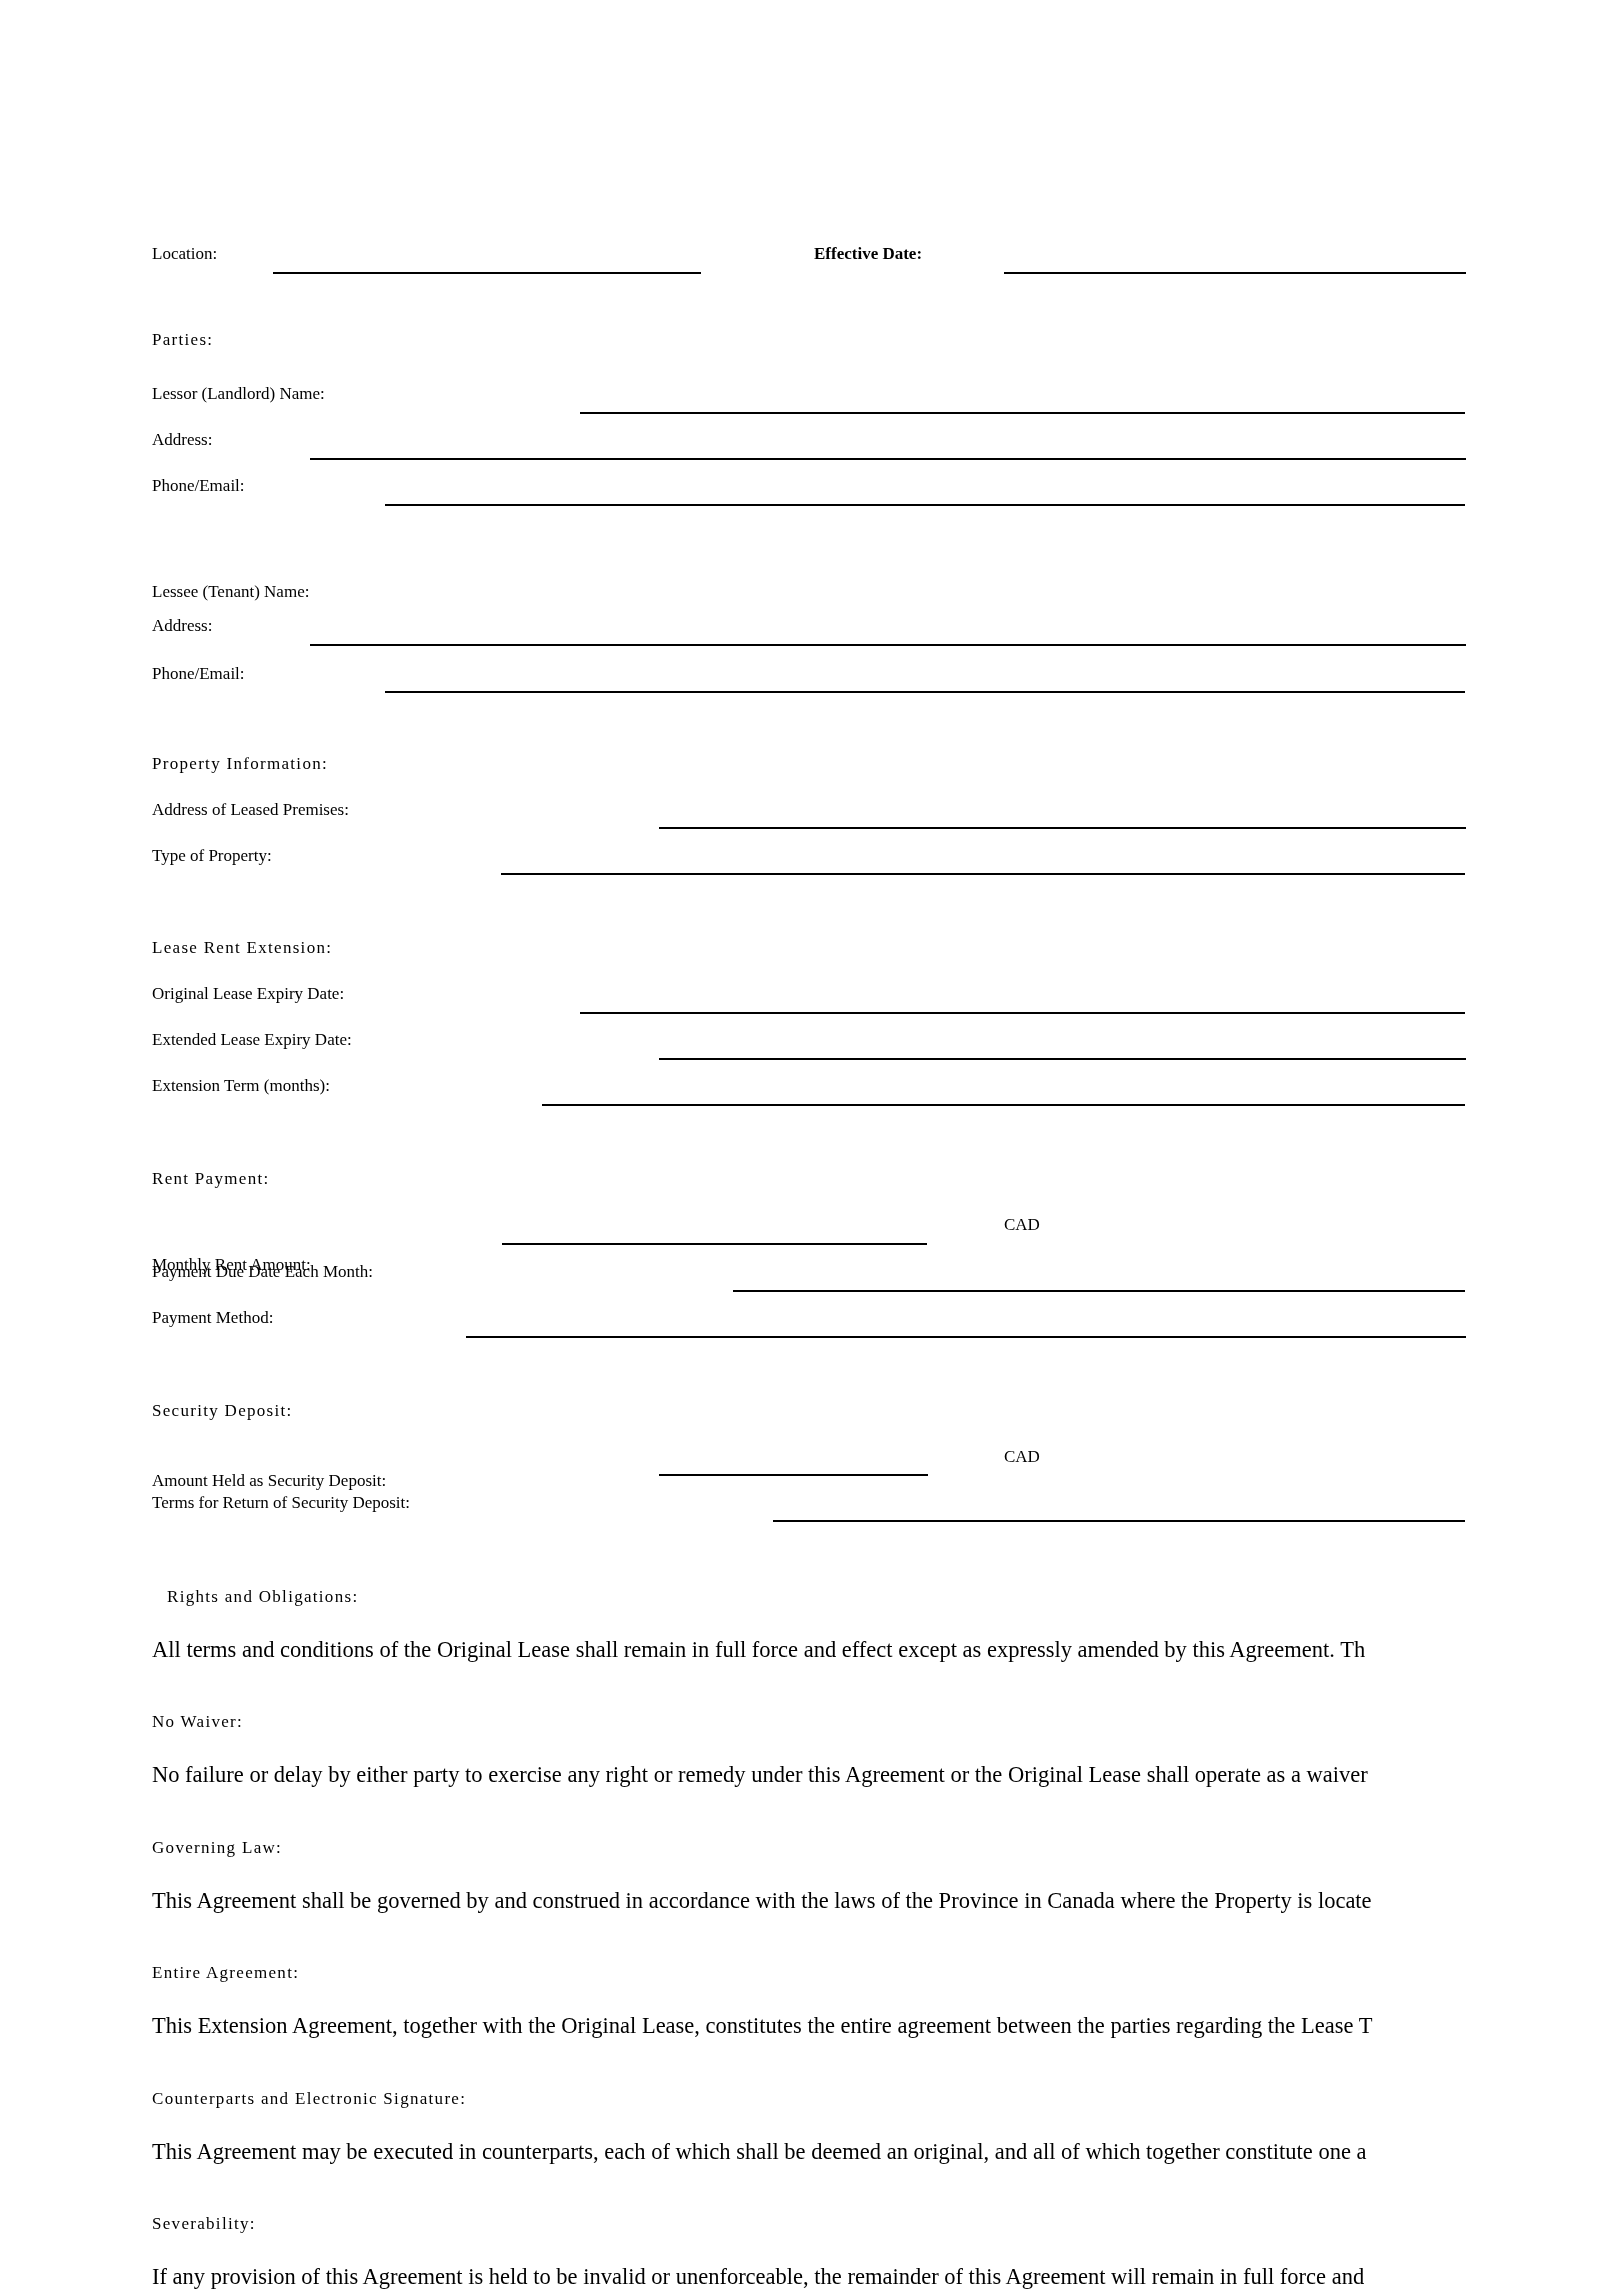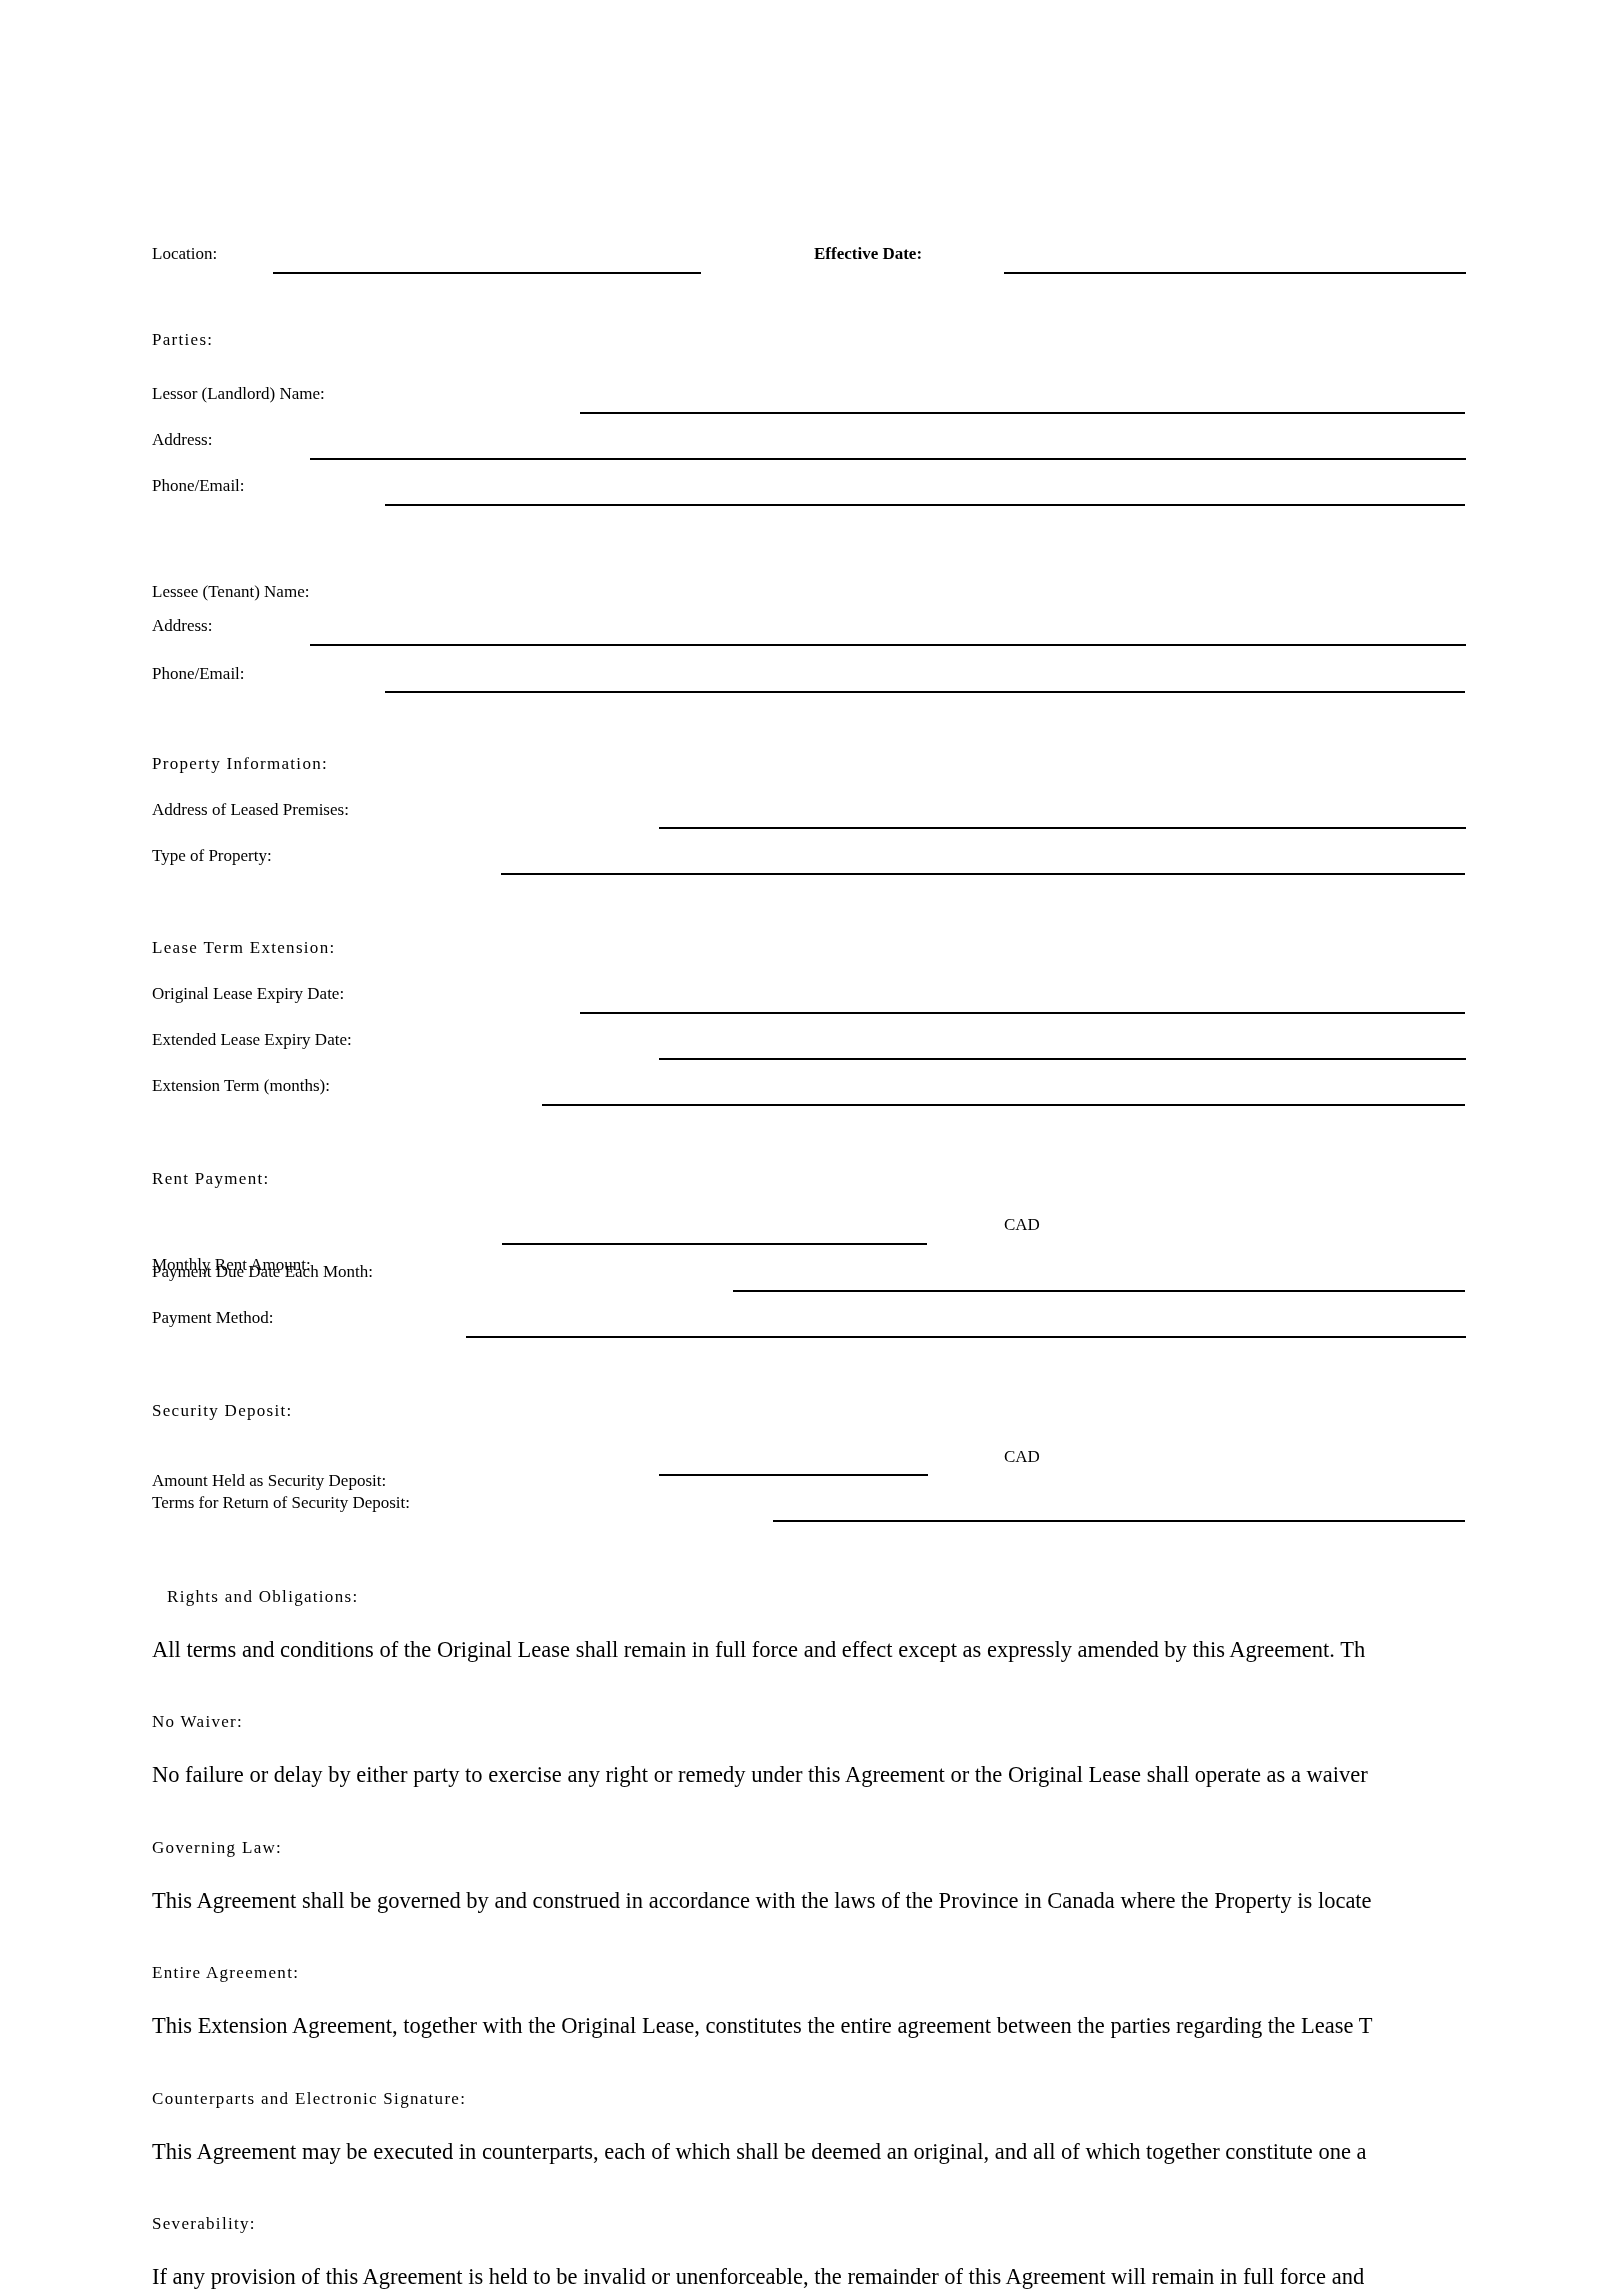--- a/index.html
+++ b/index.html
@@ -94,21 +94,21 @@
   <div class="rule" style="left:385px; top:691px; width:1080px;"></div>
 
   <div class="txt section-head" style="left:152px; top:755px;">Property Information:</div>
 
   <div class="txt" style="left:152px; top:801px;">Address of Leased Premises:</div>
   <div class="rule" style="left:659px; top:827px; width:807px;"></div>
 
   <div class="txt" style="left:152px; top:847px;">Type of Property:</div>
   <div class="rule" style="left:501px; top:873px; width:964px;"></div>
 
-  <div class="txt section-head" style="left:152px; top:939px;">Lease Term Extension:</div>
+  <div class="txt section-head" style="left:152px; top:939px;">Lease Rent Extension:</div>
 
   <div class="txt" style="left:152px; top:985px;">Original Lease Expiry Date:</div>
   <div class="rule" style="left:580px; top:1012px; width:885px;"></div>
 
   <div class="txt" style="left:152px; top:1031px;">Extended Lease Expiry Date:</div>
   <div class="rule" style="left:659px; top:1058px; width:807px;"></div>
 
   <div class="txt" style="left:152px; top:1077px;">Extension Term (months):</div>
   <div class="rule" style="left:542px; top:1104px; width:923px;"></div>
 

